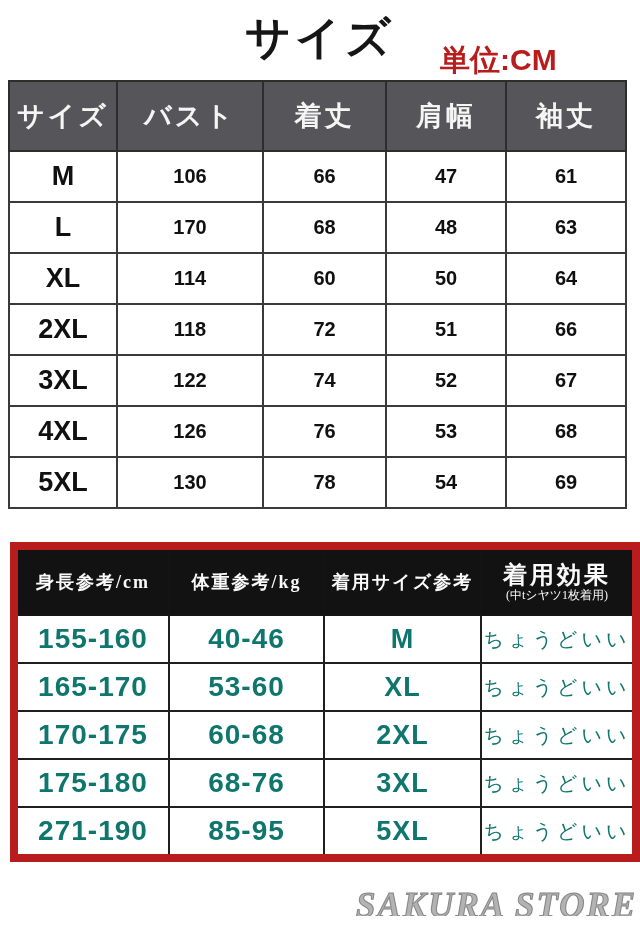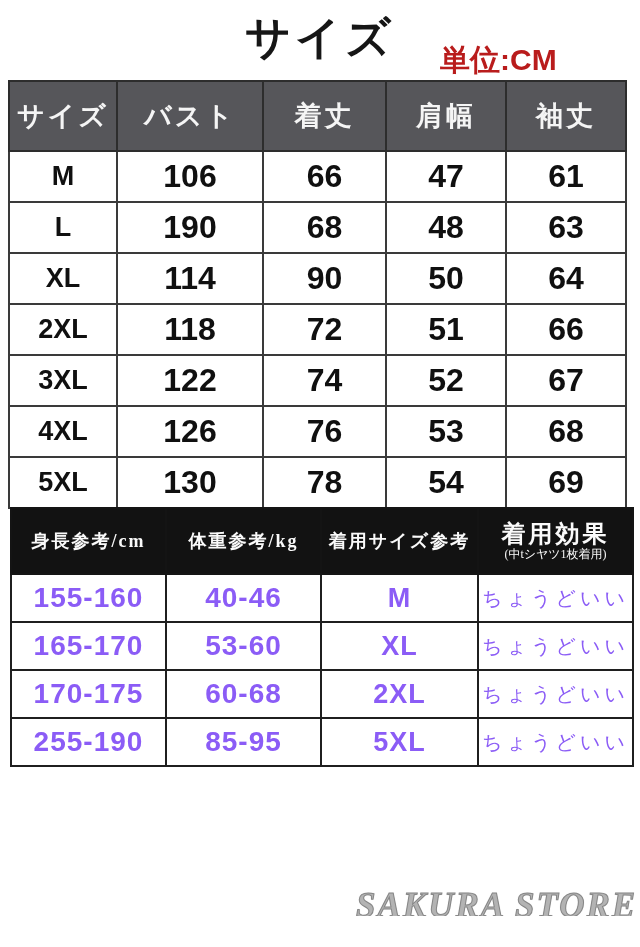--- a/index.html
+++ b/index.html
@@ -21,35 +21,35 @@
   table{border-collapse:collapse;table-layout:fixed;position:absolute;background:#fff;}
   td,th{text-align:center;vertical-align:middle;overflow:hidden;}
   
   .t1{left:8px;top:80px;width:617px;border:2px solid #2d2d2d;}
   .t1 th{
     background:#56565a;color:#f5f5f5;height:66px;
     font-family:"Liberation Serif",serif;font-weight:600;
     font-size:27px;letter-spacing:3px;border:2px solid #2d2d2d;
   }
   .t1 td{
-    height:47px;font-size:32px;font-weight:bold;color:#101010;
+    height:47px;font-size:20px;font-weight:bold;color:#101010;
     border:2px solid #3a3a3a;background:#fff;
   }
   .t1 td:first-child{font-size:27px;}
   
-  .t2{left:10px;top:507px;width:622px;border:2px solid #b91c1c;padding-left:7px;}
+  .t2{left:10px;top:542px;width:622px;border:8px solid #b91c1c;padding-left:7px;}
   .t2 th{
     background:#121212;color:#fafafa;height:62px;
     font-family:"Liberation Serif",serif;font-weight:600;
     font-size:18px;letter-spacing:2px;border:2px solid #141414;
   }
   .t2 th .main-label{font-size:24px;letter-spacing:3px;line-height:1.1;}
   .t2 th .sub-label{font-size:12px;letter-spacing:0;line-height:1.2;font-weight:400;}
   .t2 td{
-    height:44px;font-size:28px;font-weight:bold;color:#8b5cf6;
+    height:44px;font-size:28px;font-weight:bold;color:#0f766e;
     border:2px solid #1f1f1f;background:#fff;letter-spacing:1px;
   }
   .t2 td:nth-child(3){font-size:27px;}
   .t2 td:nth-child(4){
     font-family:Liberation Serif, serif;font-weight:500;
     font-size:20px;letter-spacing:4px;
   }
   
   .watermark{
     position:absolute;left:356px;top:886px;z-index:5;
@@ -89,29 +89,29 @@
     <tbody>
         <tr>
           <td>M</td>
           <td>106</td>
           <td>66</td>
           <td>47</td>
           <td>61</td>
         </tr>
         <tr>
           <td>L</td>
-          <td>190</td>
+          <td>170</td>
           <td>68</td>
           <td>48</td>
           <td>63</td>
         </tr>
         <tr>
           <td>XL</td>
           <td>114</td>
-          <td>90</td>
+          <td>60</td>
           <td>50</td>
           <td>64</td>
         </tr>
         <tr>
           <td>2XL</td>
           <td>118</td>
           <td>72</td>
           <td>51</td>
           <td>66</td>
         </tr>
@@ -170,21 +170,27 @@
           <td>XL</td>
           <td>ちょうどいい</td>
         </tr>
         <tr>
           <td>170-175</td>
           <td>60-68</td>
           <td>2XL</td>
           <td>ちょうどいい</td>
         </tr>
         <tr>
-          <td>255-190</td>
+          <td>175-180</td>
+          <td>68-76</td>
+          <td>3XL</td>
+          <td>ちょうどいい</td>
+        </tr>
+        <tr>
+          <td>271-190</td>
           <td>85-95</td>
           <td>5XL</td>
           <td>ちょうどいい</td>
         </tr>
       </tbody>
   </table>
 
   <div class="watermark">SAKURA STORE</div>
 
 </div>

